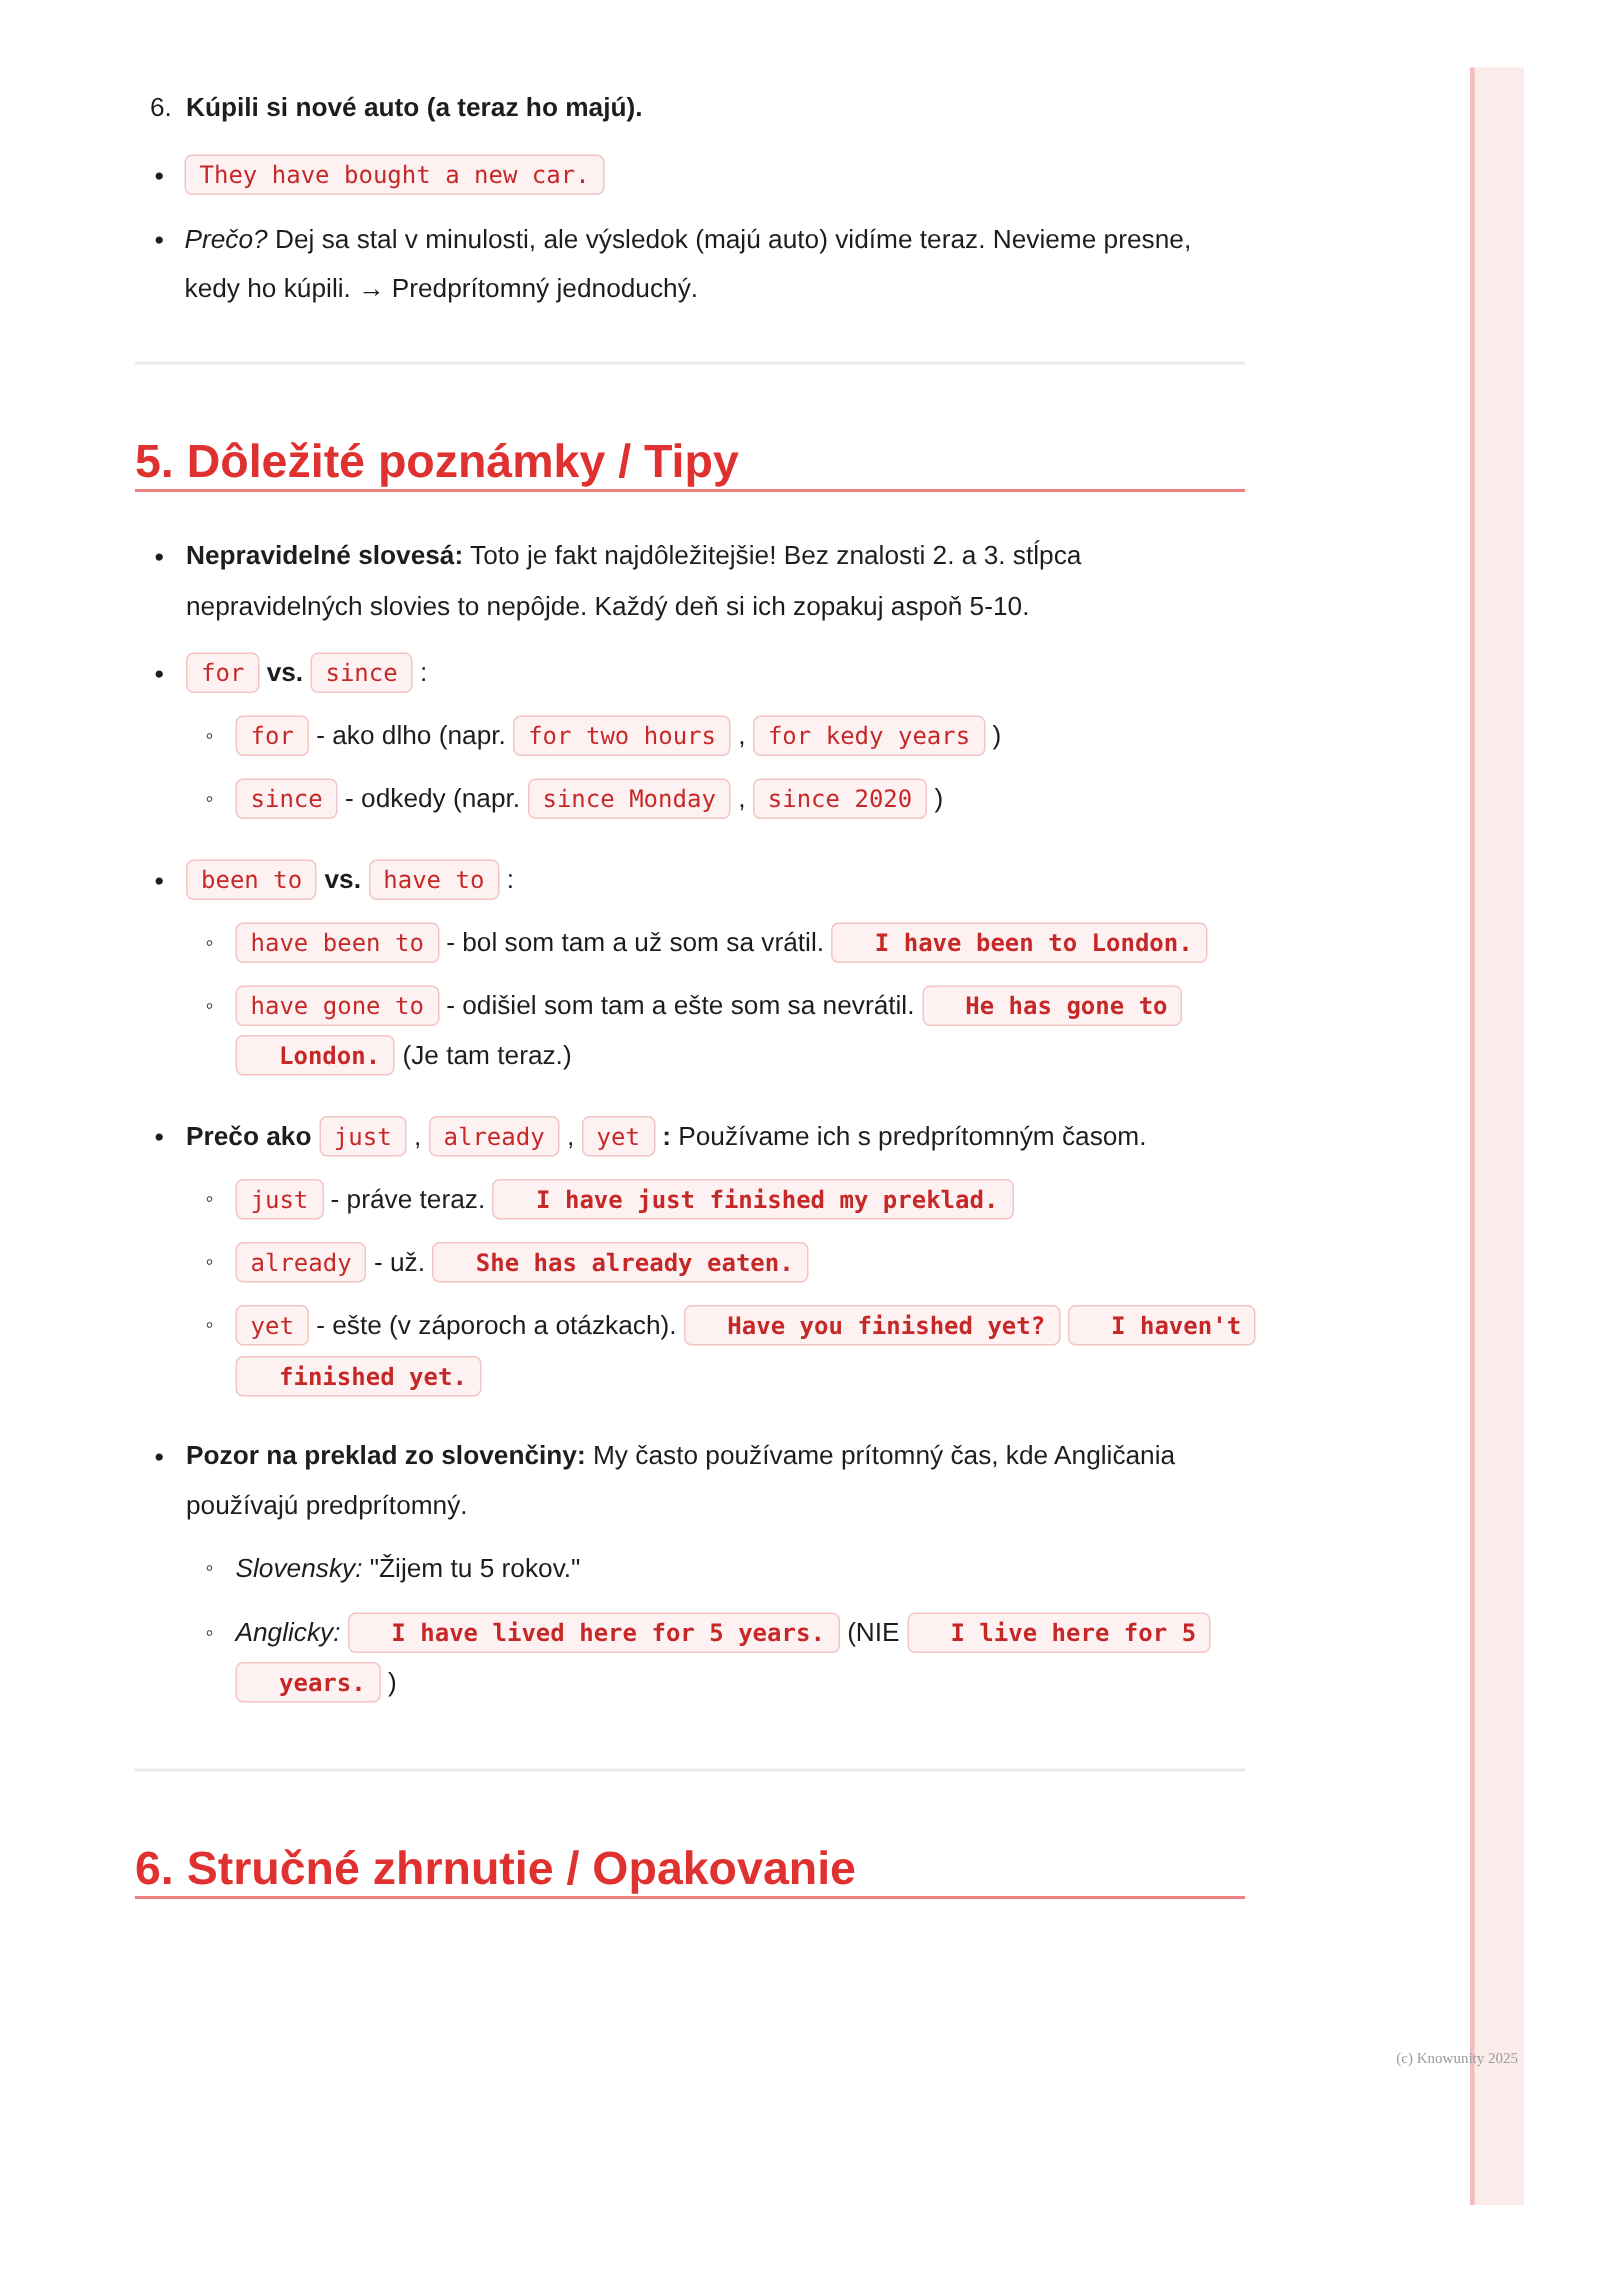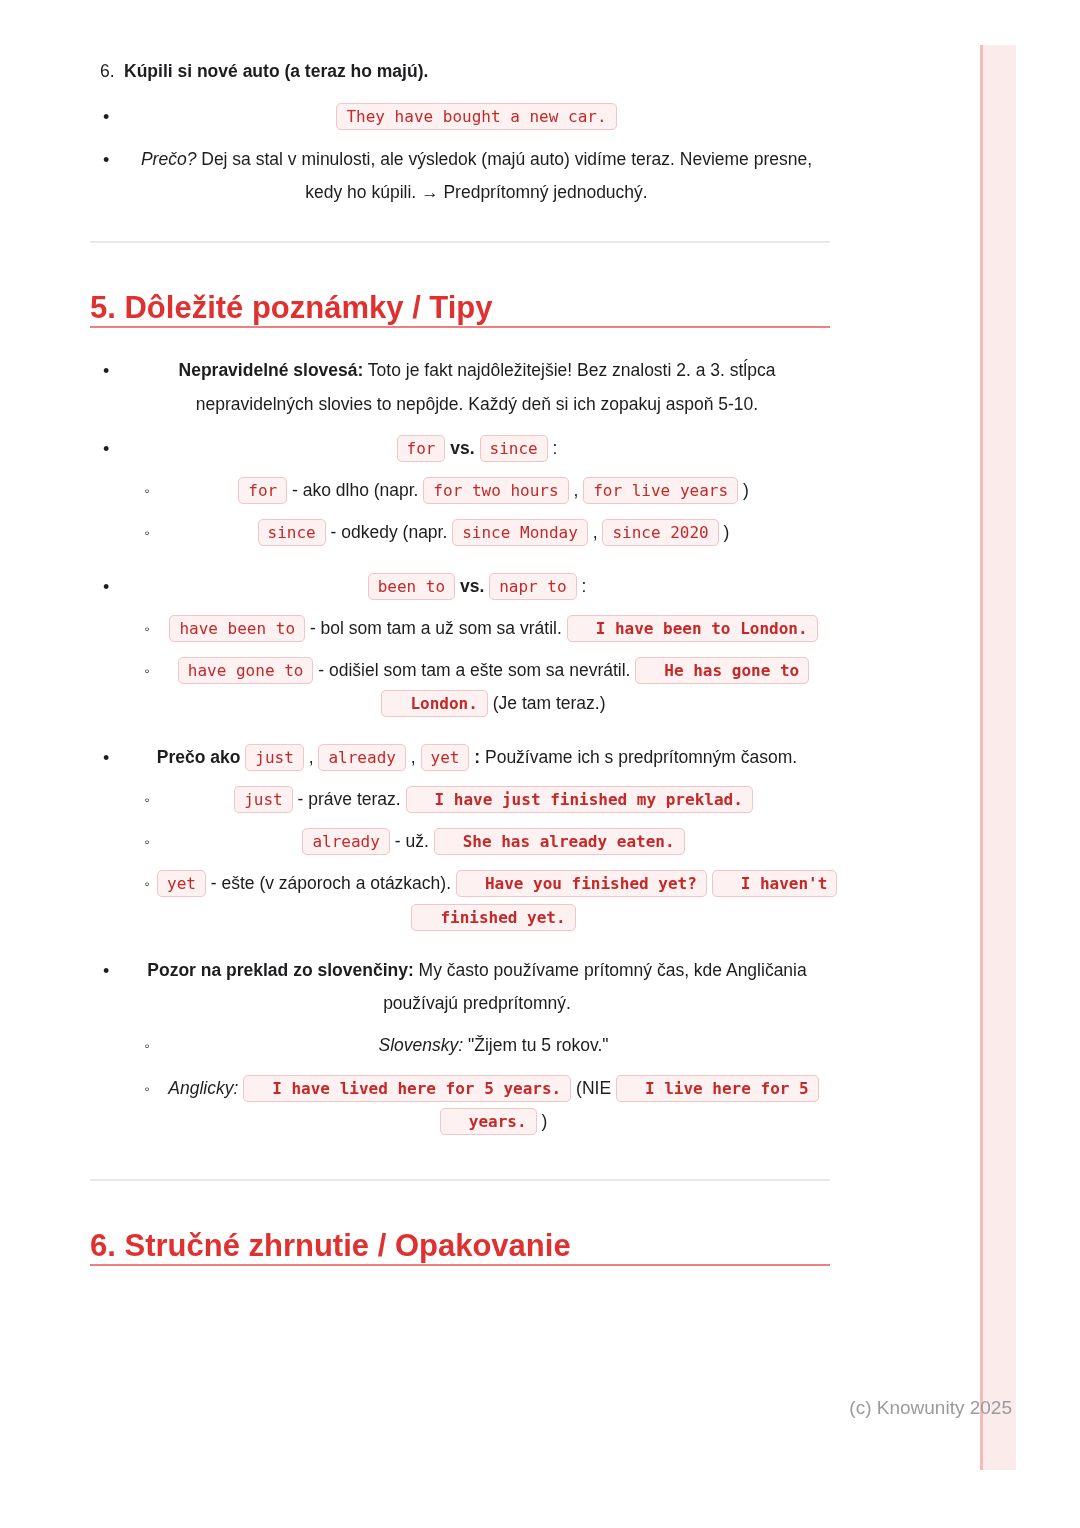--- a/index.html
+++ b/index.html
@@ -26,21 +26,21 @@
   .num-title{ font-weight:700; }
   .num-item > .ul{ margin-left:47px; }
   .num-item > .ul > .li > .marker{ width:23px; flex:0 0 23px; }
 
   
   .ul{ }
   .li{ display:flex; align-items:flex-start; font-size:17.5px; line-height:1.9; margin-bottom:11px; }
   .marker{ color:var(--body-text); }
   .m1{ font-size:18px; }
   .m2{ font-size:15px; line-height:2.2; }
-  .li-body{ flex:1; min-width:0;text-align:center; }
+  .li-body{ flex:1; min-width:0; }
   .content > .ul.l1{ margin-left:13px; }
   .content > .ul.l1 > .li > .marker{ width:21px; flex:0 0 21px; }
   .ul.l2{ margin-left:13px; margin-top:9px; margin-bottom:2px; }
   .ul.l2 > .li > .marker{ width:20px; flex:0 0 20px; }
   .ul.l2 > .li{ margin-bottom:9px; }
 
   .b{ font-weight:700; }
   .i{ font-style:italic; }
   .code{
     font-family:"DejaVu Sans Mono","Liberation Mono",monospace;
@@ -53,21 +53,21 @@
 
   .divider{ border:none; border-top:2px solid var(--divider); margin-top:32px; }
 
   h2.sec{
     color:var(--heading-red); font-size:31px; line-height:1.2; font-weight:700;
     margin:46px 0 26px 0; border-bottom:2px solid var(--rule-red);
   }
   p.para{ font-size:17.5px; line-height:1.8; margin-top:4px; }
 
   .footer-credit{
-    position:absolute; top:1397px; right:68px; font-size:19px; color:var(--muted);
+    position:absolute; top:1367px; right:68px; font-size:10px; color:var(--muted);font-family:Liberation Serif, serif;
   }
 </style>
 </head>
 <body>
 
 <div class="page">
   <div class="side-strip"></div>
   <div class="content">
       <div class="num-item">
         <div class="num-row">
@@ -90,31 +90,31 @@
       <div class="ul l1">
         <div class="li">
           <span class="marker m1">•</span>
           <div class="li-body"><span class="b">Nepravidelné slovesá:</span><span> Toto je fakt najdôležitejšie! Bez znalosti 2. a 3. stĺpca nepravidelných slovies to nepôjde. Každý deň si ich zopakuj aspoň 5-10.</span></div>
         </div>
         <div class="li">
           <span class="marker m1">•</span>
           <div class="li-body"><span class="code">for</span><span class="b"> vs. </span><span class="code">since</span><span> :</span><div class="ul l2">
               <div class="li">
                 <span class="marker m2">◦</span>
-                <div class="li-body"><span class="code">for</span><span> - ako dlho (napr. </span><span class="code">for two hours</span><span> , </span><span class="code">for live years</span><span> )</span></div>
+                <div class="li-body"><span class="code">for</span><span> - ako dlho (napr. </span><span class="code">for two hours</span><span> , </span><span class="code">for kedy years</span><span> )</span></div>
               </div>
               <div class="li">
                 <span class="marker m2">◦</span>
                 <div class="li-body"><span class="code">since</span><span> - odkedy (napr. </span><span class="code">since Monday</span><span> , </span><span class="code">since 2020</span><span> )</span></div>
               </div>
             </div></div>
         </div>
         <div class="li">
           <span class="marker m1">•</span>
-          <div class="li-body"><span class="code">been to</span><span class="b"> vs. </span><span class="code">napr to</span><span> :</span><div class="ul l2">
+          <div class="li-body"><span class="code">been to</span><span class="b"> vs. </span><span class="code">have to</span><span> :</span><div class="ul l2">
               <div class="li">
                 <span class="marker m2">◦</span>
                 <div class="li-body"><span class="code">have been to</span><span> - bol som tam a už som sa vrátil. </span><span class="code ci">I have been to London.</span></div>
               </div>
               <div class="li">
                 <span class="marker m2">◦</span>
                 <div class="li-body"><span class="code">have gone to</span><span> - odišiel som tam a ešte som sa nevrátil. </span><span class="code ci">He has gone to London.</span><span> (Je tam teraz.)</span></div>
               </div>
             </div></div>
         </div>

